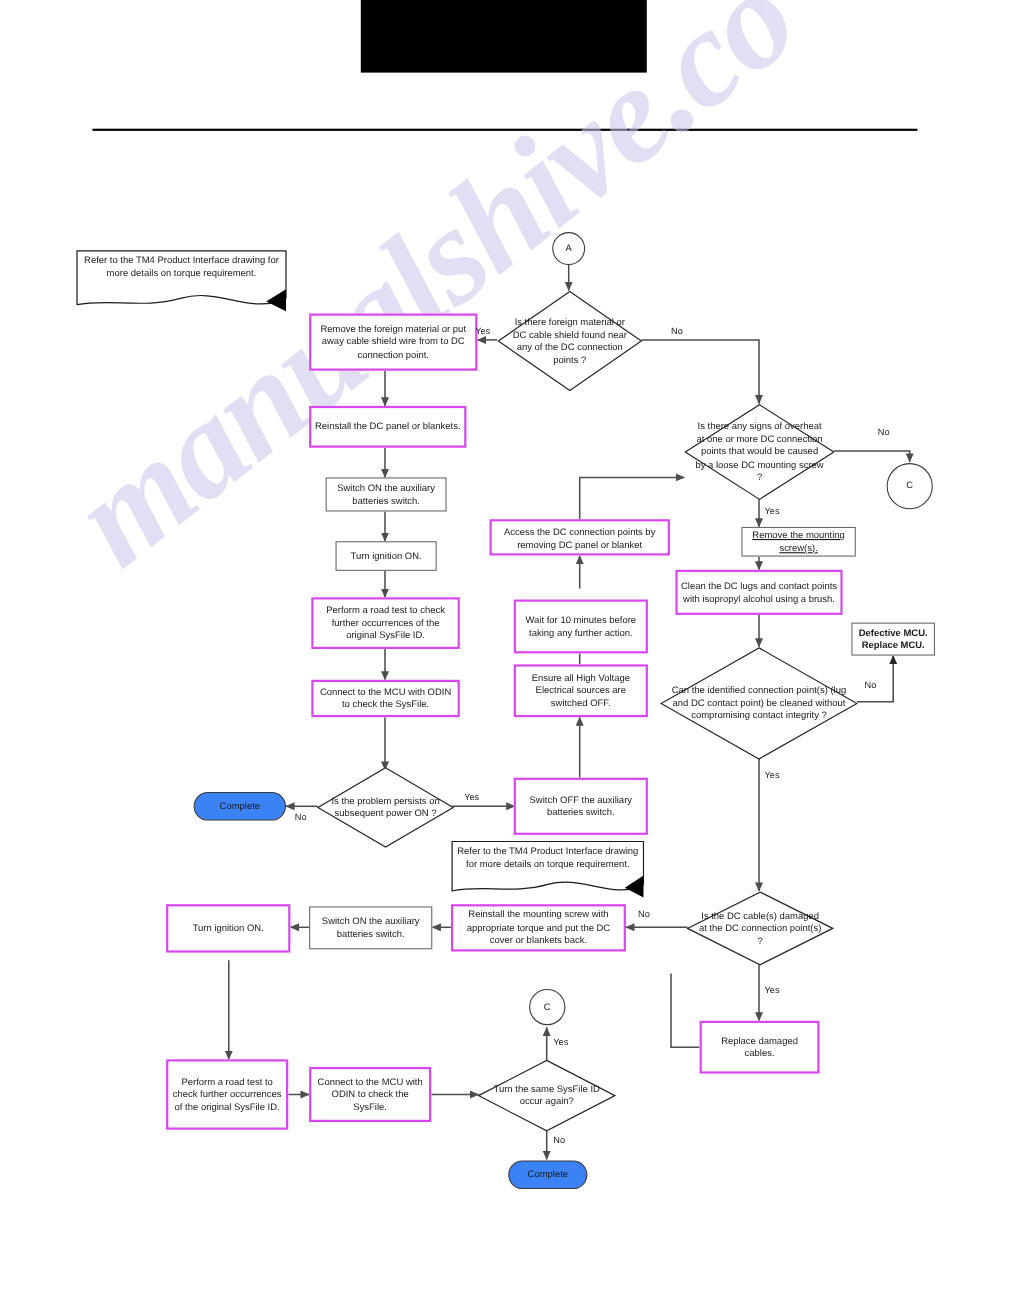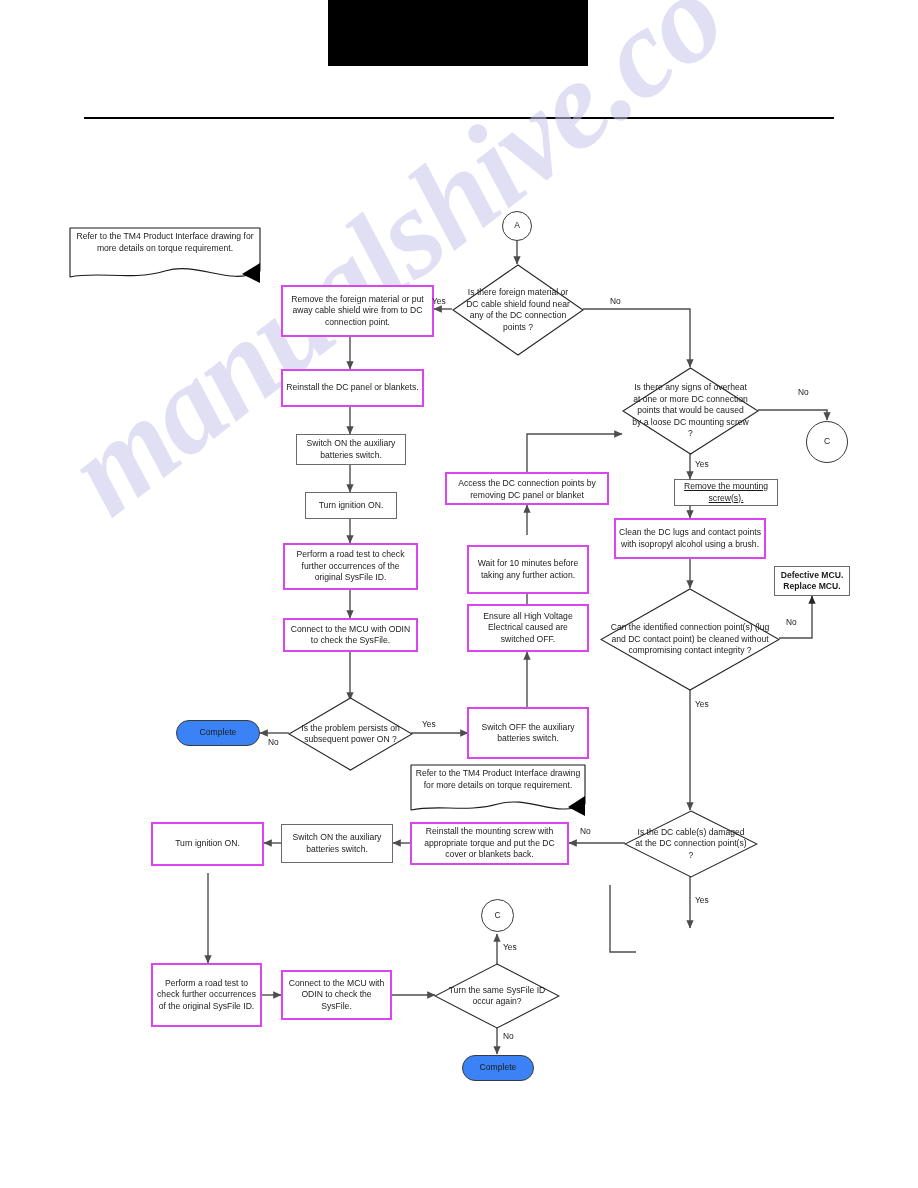--- a/index.html
+++ b/index.html
@@ -287,27 +287,30 @@
 
   <div class="node proc" style="left:445px;top:472px;width:164px;height:33px;align-items:flex-end;">
     <span>Access the DC connection points by removing DC panel or blanket</span>
   </div>
 
   <div class="node proc" style="left:467px;top:535px;width:122px;height:49px;margin-top:10px;">
     <span>Wait for 10 minutes before taking any further action.</span>
   </div>
 
   <div class="node proc" style="left:467px;top:604px;width:122px;height:48px;">
-    <span>Ensure all High Voltage Electrical caused are switched OFF.</span>
+    <span>Ensure all High Voltage Electrical sources are switched OFF.</span>
   </div>
 
   <div class="node proc" style="left:467px;top:707px;width:122px;height:52px;">
     <span>Switch OFF the auxiliary batteries switch.</span>
   </div>
 
+  <div class="node proc" style="left:636px;top:928px;width:109px;height:48px;">
+    <span>Replace damaged cables.</span>
+  </div>
 
   <div class="node proc" style="left:410px;top:822px;width:159px;height:43px;">
     <span>Reinstall the mounting screw with appropriate torque and put the DC cover or blankets back.</span>
   </div>
 
   <div class="node proc thin" style="left:281px;top:824px;width:112px;height:39px;">
     <span>Switch ON the auxiliary batteries switch.</span>
   </div>
 
   <div class="node proc" style="left:151px;top:822px;width:113px;height:44px;">

